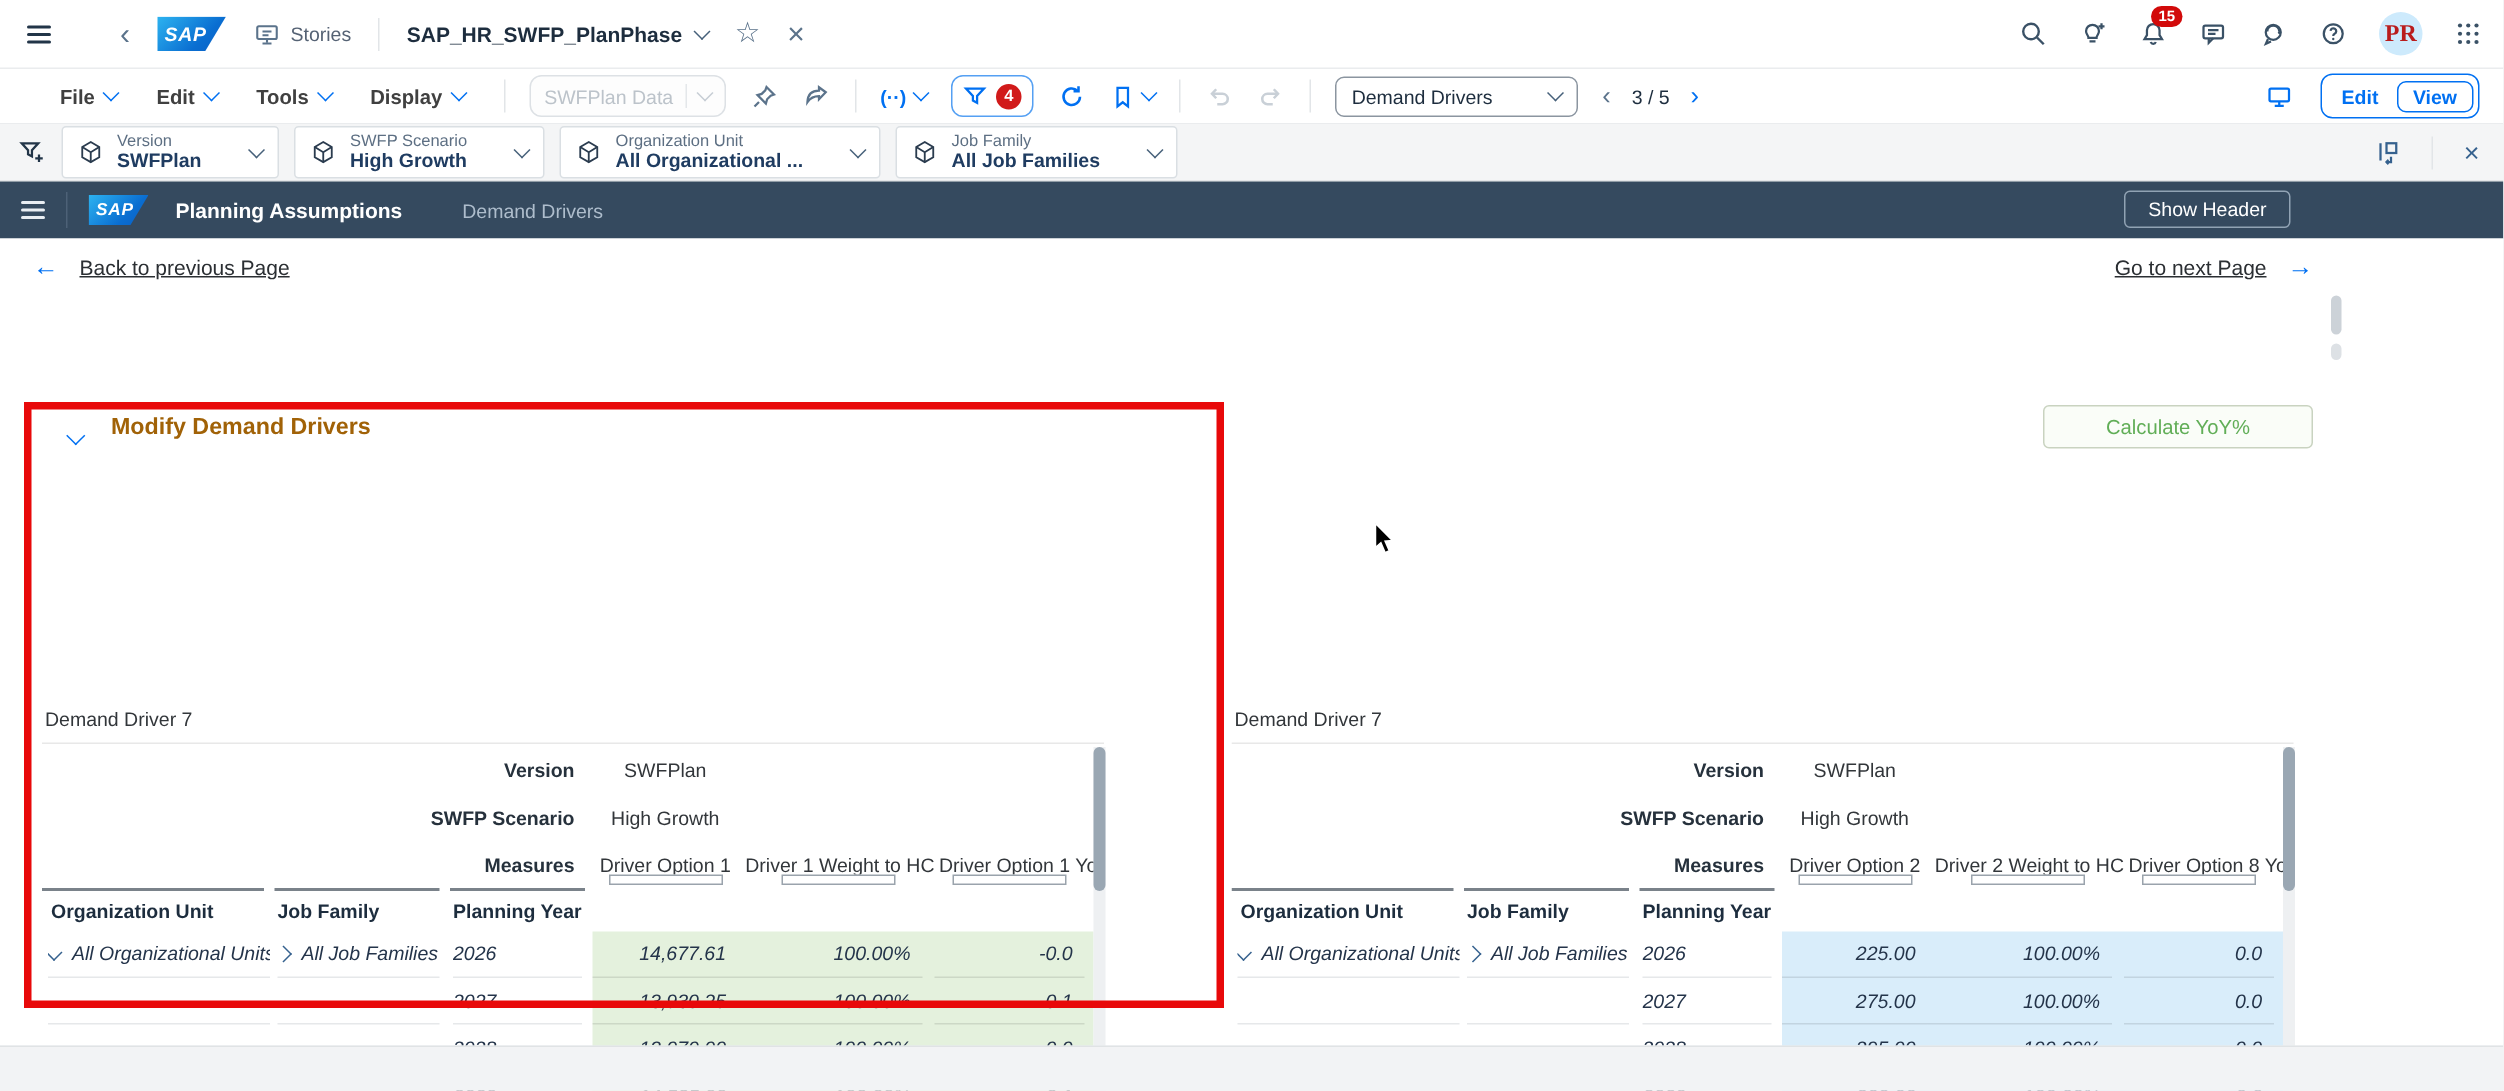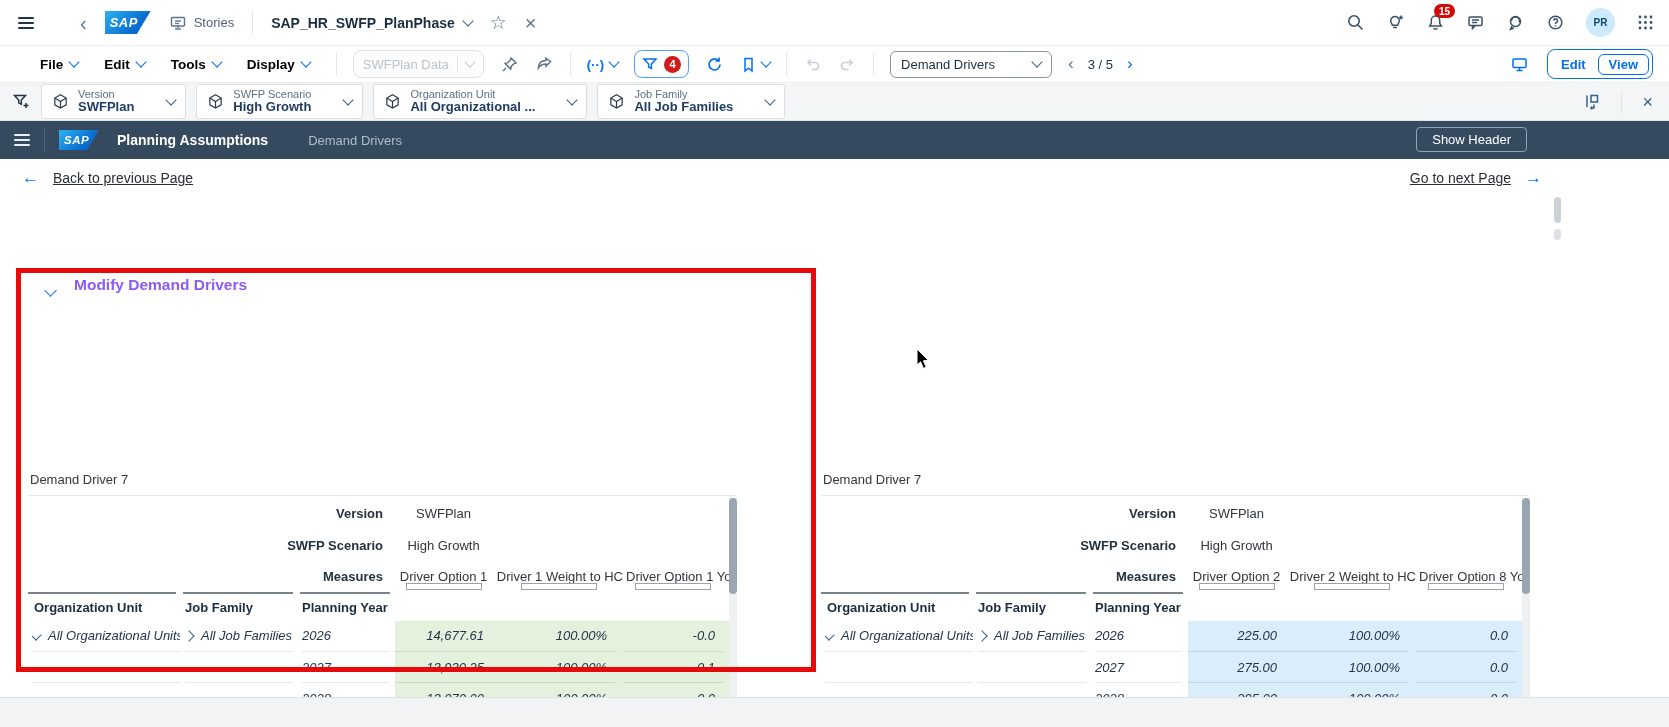--- a/index.html
+++ b/index.html
@@ -20,27 +20,27 @@
   .doctitle{display:flex;align-items:center;gap:9px;font-weight:bold;font-size:14px;color:#1d2d3e;cursor:pointer;}
   .ch{display:inline-block;width:7px;height:7px;border-right:1.7px solid #46607a;border-bottom:1.7px solid #46607a;}
   .ch.down{transform:rotate(45deg);margin-top:-4px;}
   .ch.blue{border-color:#0070f2;}
   .star{font-size:19px;color:#5b738b;line-height:1;cursor:pointer;}
   .xclose{font-size:20px;color:#5b738b;line-height:1;cursor:pointer;}
   .icon18{width:19px;height:19px;display:block;}
   .bellwrap{position:relative;}
   .badge15{position:absolute;top:-9px;left:8px;min-width:13px;height:14px;padding:0 4px;border-radius:8px;
            background:#d20a0a;color:#fff;font-size:10px;font-weight:bold;display:flex;align-items:center;justify-content:center;}
-  .avatar{width:29px;height:29px;border-radius:50%;background:#cdeafc;color:#0c4a6e;font-weight:bold;font-size:10px;
-          display:flex;align-items:center;justify-content:center;cursor:pointer;}
+  .avatar{width:29px;height:29px;border-radius:50%;background:#cdeafc;color:#b91c1c;font-weight:bold;font-size:16px;
+          display:flex;align-items:center;justify-content:center;cursor:pointer;font-family:Liberation Serif, serif;}
   
   .bar2{position:absolute;left:0;top:46px;width:100%;height:37px;background:#fff;border-bottom:1px solid #eaecee;box-sizing:border-box;}
   .bar2-left{position:absolute;left:40px;top:0;height:36px;display:flex;align-items:center;gap:16px;}
   .bar2-right{position:absolute;right:16px;top:0;height:36px;display:flex;align-items:center;gap:18px;}
-  .menu{display:flex;align-items:center;gap:7px;color:#000000;font-weight:bold;font-size:13.5px;cursor:pointer;margin-right:10px;}
+  .menu{display:flex;align-items:center;gap:7px;color:#404040;font-weight:bold;font-size:13.5px;cursor:pointer;margin-right:10px;}
   .pubbtn{display:flex;align-items:center;height:26px;border:1px solid #dde1e5;border-radius:8px;color:#bcc3ca;
           background:#fdfdfd;font-size:13px;padding:0 9px;gap:8px;}
   .pubbtn .pd{width:1px;height:16px;background:#e4e7ea;}
   .pubbtn .ch{border-color:#c6cdd4;}
   .grayicon{color:#5b738b;}
   .vars{display:flex;align-items:center;gap:6px;color:#0070f2;font-weight:bold;font-size:13px;cursor:pointer;}
   .filterbtn{display:flex;align-items:center;gap:6px;height:26px;padding:0 7px;border:1px solid #55a0f3;border-radius:8px;cursor:pointer;}
   .badge4{width:17px;height:17px;border-radius:50%;background:#d11a1a;color:#fff;font-size:11px;font-weight:bold;
           display:flex;align-items:center;justify-content:center;}
   .pagesel{display:flex;align-items:center;width:140px;height:25px;border:1px solid #8b95a0;border-radius:6px;
@@ -72,21 +72,21 @@
   .hdr-sub{color:#aebdcc;font-size:13px;margin-left:26px;}
   .showhdr{position:absolute;right:142px;top:6px;height:25px;padding:0 15px;border:1px solid #91a3b4;border-radius:4px;
            background:transparent;color:#fff;font-size:13px;font-family:inherit;cursor:pointer;}
   
   .canvas{position:absolute;left:0;top:159px;width:100%;height:538px;background:#fff;}
   .navlink{position:absolute;top:9px;display:flex;align-items:center;gap:14px;font-size:14px;color:#2b2f33;}
   .navlink .arrow{color:#0070f2;font-size:17px;font-weight:bold;}
   .navlink span{text-decoration:underline;cursor:pointer;}
   .sec-chev{position:absolute;left:46px;top:124px;}
   .sec-chev .ch{width:8px;height:8px;}
-  .sec-title{position:absolute;left:74px;top:117px;font-size:15.5px;font-weight:bold;color:#8b5cf6;}
+  .sec-title{position:absolute;left:74px;top:117px;font-size:15.5px;font-weight:bold;color:#a16207;}
   .calcbtn{position:absolute;left:1362px;top:111px;width:180px;height:29px;border:1px solid #c9d3c0;border-radius:4px;
            background:#fafdf8;color:#61ae57;font-size:13.5px;font-family:inherit;cursor:pointer;}
   .canvas-scroll{position:absolute;left:1554px;top:38px;width:7px;height:26px;border-radius:4px;background:#ccd2d8;}
   .canvas-scroll2{position:absolute;left:1554px;top:70px;width:7px;height:11px;border-radius:4px;background:#dde1e5;}
   
   .panel{position:absolute;top:311px;width:710px;height:366px;overflow:hidden;}
   .panel.p1{left:28px;}
   .panel.p2{left:821px;}
   .tbl-title{position:absolute;left:2px;top:2px;font-size:13px;color:#32363a;}
   .tbl-title-line{position:absolute;left:0;top:25px;width:708px;height:1px;background:#e8e8e8;}
@@ -379,20 +379,21 @@
     </div>
     <div class="navlink" style="right:127px;">
       <span>Go to next Page</span>
       <span class="arrow" style="text-decoration:none;">→</span>
     </div>
     <div class="canvas-scroll"></div>
     <div class="canvas-scroll2"></div>
 
     <div class="sec-chev"><i class="ch down blue"></i></div>
     <div class="sec-title">Modify Demand Drivers</div>
+    <button class="calcbtn">Calculate YoY%</button>
 
     <div class="panel p1" id="panel0">
         <div class="tbl-title">Demand Driver 7</div>
         <div class="tbl-title-line"></div>
         <div class="meta-label" style="top:28px">Version</div>
         <div class="meta-value" style="top:28px">SWFPlan</div>
         <div class="meta-label" style="top:59.5px">SWFP Scenario</div>
         <div class="meta-value" style="top:59.5px">High Growth</div>
         <div class="meta-label" style="top:91px">Measures</div>
         <div class="mh m0h" style="top:91px">Driver Option 1</div>

